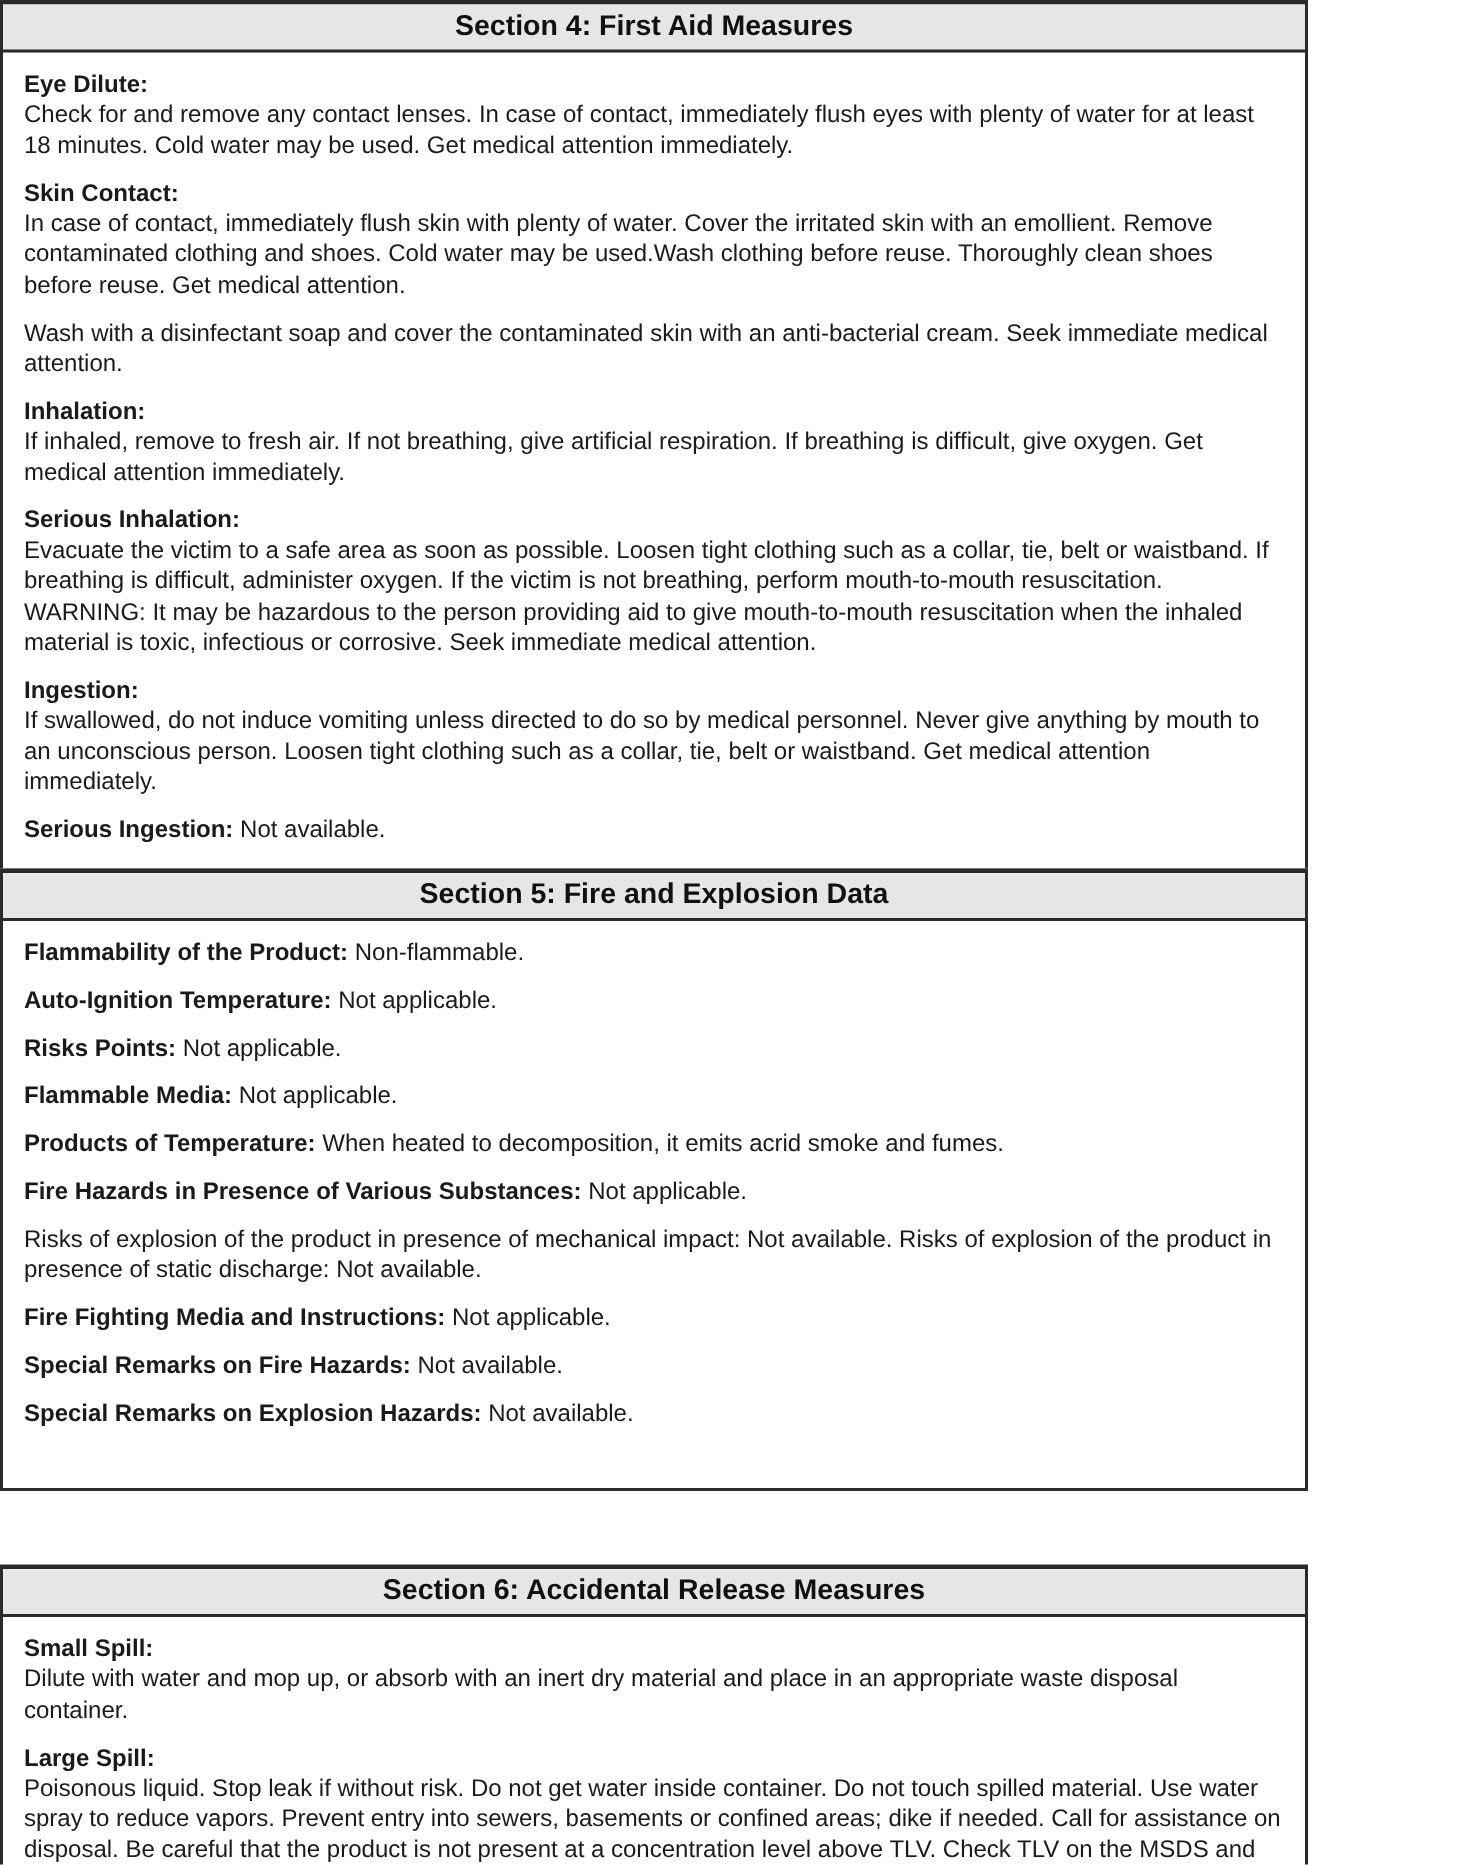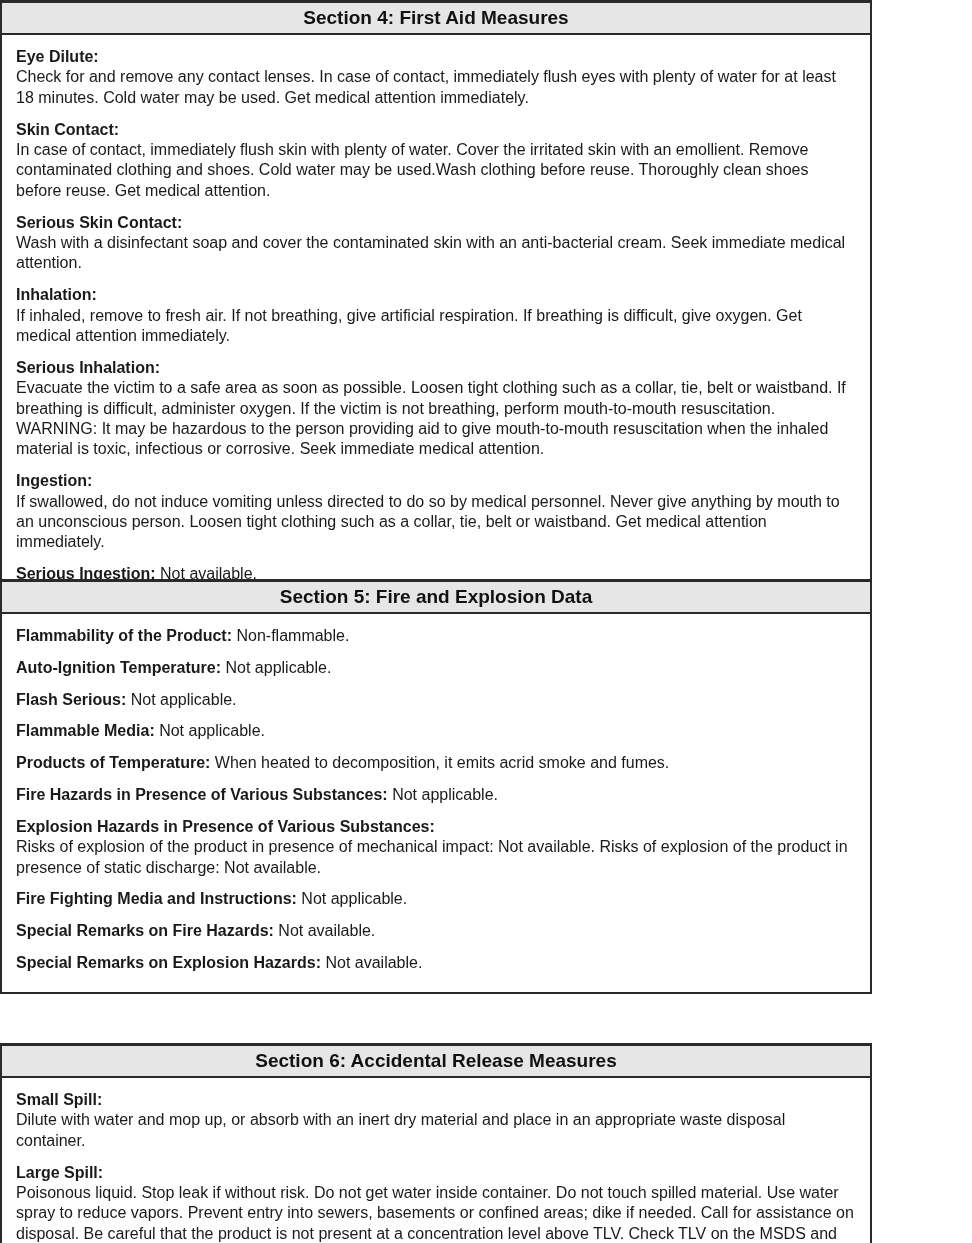--- a/index.html
+++ b/index.html
@@ -26,21 +26,20 @@
   <div class="sec-body">
     <div class="item">
       <span class="block-label">Eye Dilute:</span>
       <span>Check for and remove any contact lenses. In case of contact, immediately flush eyes with plenty of water for at least 18 minutes. Cold water may be used. Get medical attention immediately.</span>
     </div>
     <div class="item">
       <span class="block-label">Skin Contact:</span>
       <span>In case of contact, immediately flush skin with plenty of water. Cover the irritated skin with an emollient. Remove contaminated clothing and shoes. Cold water may be used.Wash clothing before reuse. Thoroughly clean shoes before reuse. Get medical attention.</span>
     </div>
     <div class="item">
-      <span class="block-label">Serious Skin Contact:</span>
       <span>Wash with a disinfectant soap and cover the contaminated skin with an anti-bacterial cream. Seek immediate medical attention.</span>
     </div>
     <div class="item">
       <span class="block-label">Inhalation:</span>
       <span>If inhaled, remove to fresh air. If not breathing, give artificial respiration. If breathing is difficult, give oxygen. Get medical attention immediately.</span>
     </div>
     <div class="item">
       <span class="block-label">Serious Inhalation:</span>
       <span>Evacuate the victim to a safe area as soon as possible. Loosen tight clothing such as a collar, tie, belt or waistband. If breathing is difficult, administer oxygen. If the victim is not breathing, perform mouth-to-mouth resuscitation. WARNING: It may be hazardous to the person providing aid to give mouth-to-mouth resuscitation when the inhaled material is toxic, infectious or corrosive. Seek immediate medical attention.</span>
     </div>
@@ -60,37 +59,36 @@
   <div class="sec-body">
     <div class="item">
       <span class="label">Flammability of the Product:</span>
       <span>Non-flammable.</span>
     </div>
     <div class="item">
       <span class="label">Auto-Ignition Temperature:</span>
       <span>Not applicable.</span>
     </div>
     <div class="item">
-      <span class="label">Flash Serious:</span>
+      <span class="label">Risks Points:</span>
       <span>Not applicable.</span>
     </div>
     <div class="item">
       <span class="label">Flammable Media:</span>
       <span>Not applicable.</span>
     </div>
     <div class="item">
       <span class="label">Products of Temperature:</span>
       <span>When heated to decomposition, it emits acrid smoke and fumes.</span>
     </div>
     <div class="item">
       <span class="label">Fire Hazards in Presence of Various Substances:</span>
       <span>Not applicable.</span>
     </div>
     <div class="item">
-      <span class="block-label">Explosion Hazards in Presence of Various Substances:</span>
       <span>Risks of explosion of the product in presence of mechanical impact: Not available. Risks of explosion of the product in presence of static discharge: Not available.</span>
     </div>
     <div class="item">
       <span class="label">Fire Fighting Media and Instructions:</span>
       <span>Not applicable.</span>
     </div>
     <div class="item">
       <span class="label">Special Remarks on Fire Hazards:</span>
       <span>Not available.</span>
     </div>

